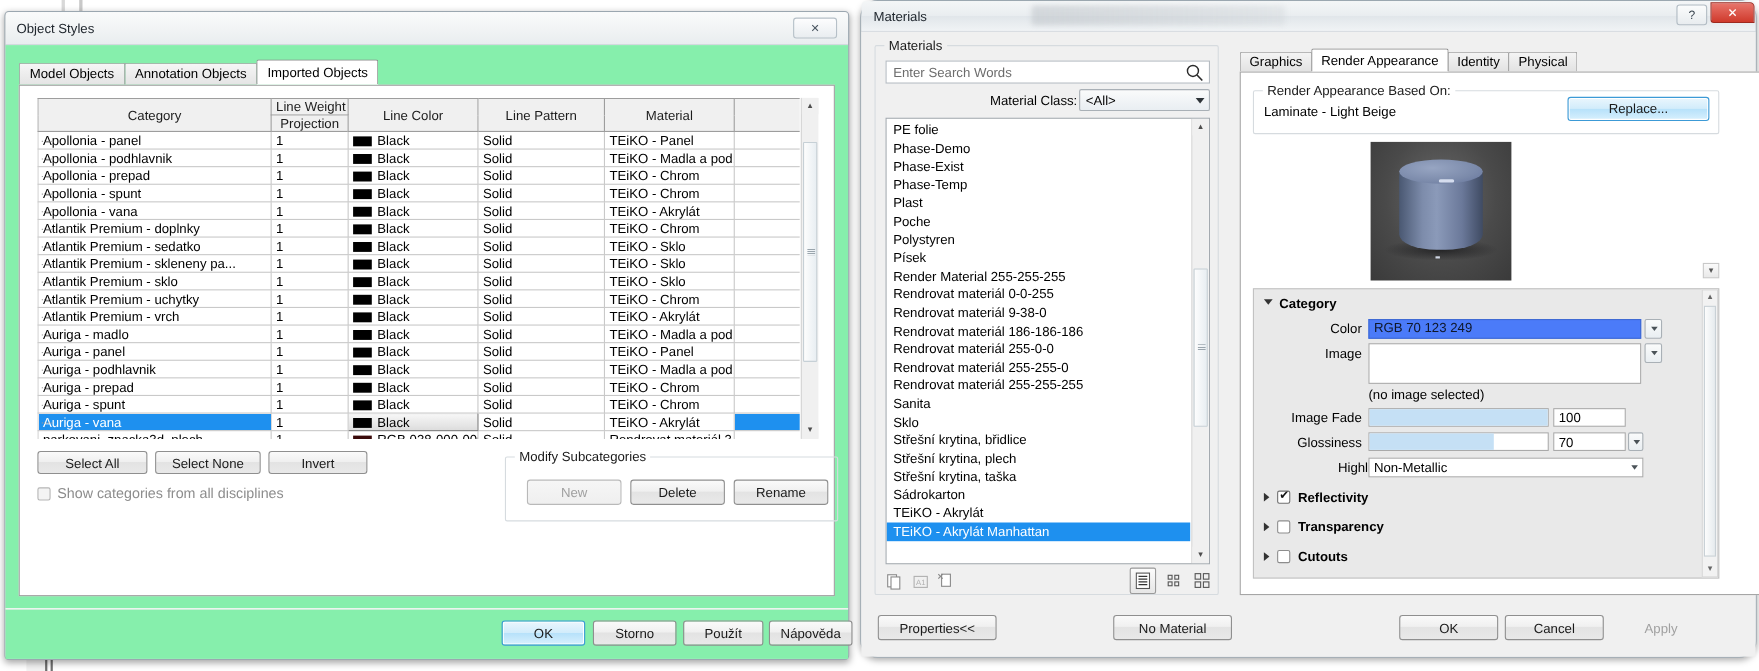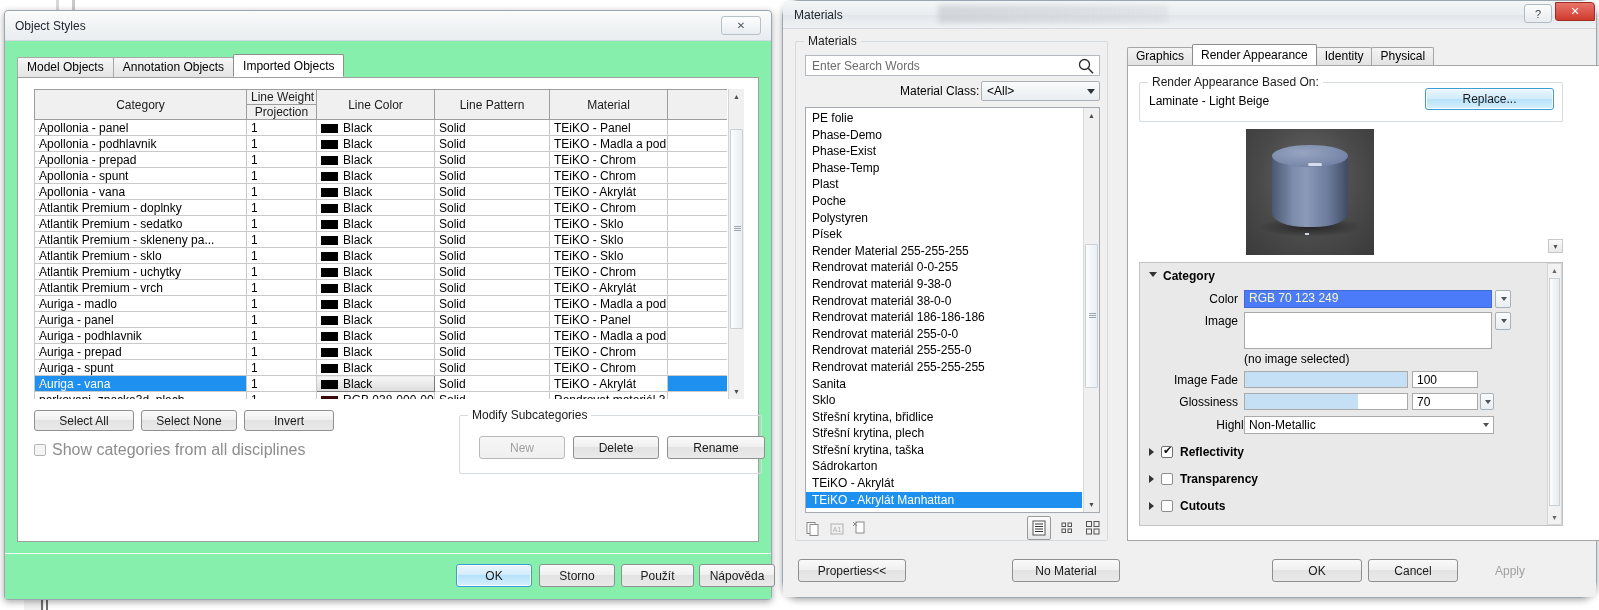--- a/index.html
+++ b/index.html
@@ -149,21 +149,21 @@
     cursor:default; user-select:none;
   }
   .btn.disabled { color:#a0a0a0; border-color:#b9b9b9;
     background:linear-gradient(to bottom,#f6f6f6,#efefef); }
   .btn.primary {
     border:1px solid #3c9ad6;
     background:linear-gradient(to bottom,#eaf6fd 0%,#d2ecfb 48%,#b6e1fa 50%,#d8f0fd 100%);
     box-shadow: inset 0 0 0 1px #fff;
   }
 
-  .chkline { position:absolute; display:flex; align-items:center; gap:6px; font-size:16px; color:#8d8d8d;}
+  .chkline { position:absolute; display:flex; align-items:center; gap:6px; font-size:13px; color:#8d8d8d;}
   .chkbox {
     width:12px;height:12px;border:1px solid #b5b5b5;background:#f4f4f4;border-radius:2px;
     display:inline-block;
   }
   .chkbox.on { background:#fff; border-color:#707070; position:relative;}
   .chkbox.on::after{
     content:"✔"; position:absolute; left:1px; top:-3px; font-size:11px; color:#111;
   }
 
   .groupbox {
@@ -230,21 +230,21 @@
 
   .whitepanel { position:absolute; background:#fff; border:1px solid #a6a6a6; }
 
   .propgrid { position:absolute; background:#e9e9e9; border:1px solid #c2c2c2; overflow:hidden;}
   .plabel { position:absolute; right:0; font-size:12px; text-align:right; }
   .section-header { font-weight:bold; font-size:12px; }
   .tri { display:inline-block; width:0;height:0;
     border-left:5px solid #333; border-top:4px solid transparent; border-bottom:4px solid transparent;}
   .tri.down { border-left:4px solid transparent;border-right:4px solid transparent;border-top:5px solid #333; }
   .field { position:absolute; background:#fff; border:1px solid #aaa; font-size:12px; padding-left:4px;}
-  .colorfield { position:absolute; background:#4b7bf9; border:1px solid #3f6ad4; color:#fef9c3; font-size:12px; padding-left:4px;}
+  .colorfield { position:absolute; background:#4b7bf9; border:1px solid #3f6ad4; color:#0f172a; font-size:12px; padding-left:4px;}
   .slider { position:absolute; background:#fff; border:1px solid #aaa; }
   .slider .fill { position:absolute; left:0; top:0; bottom:0; background:#c5e0f5; }
 
   .bigscroll {
     position:absolute; width:15px; background:#f2f2f2; border:1px solid #d6d6d6;
   }
   .bigscroll .a { position:absolute; left:0; width:13px; height:13px; display:flex;align-items:center;justify-content:center;font-size:7px;color:#666;}
   .bigscroll .th { position:absolute; left:1px; width:11px; background:linear-gradient(to right,#fcfcfc,#e6ebee); border:1px solid #c9d1d6;}
 
   .prev-img {
@@ -477,21 +477,21 @@
 
         <div class="chkline" style="left:16px;top:363px;">
           <span class="chkbox"></span>
           <span>Show categories from all disciplines</span>
         </div>
 
         <div class="groupbox" style="left:441px;top:337px;width:303px;height:59px;">
           <div class="gb-title" style="background:#fff;">Modify Subcategories</div>
           <div class="btn disabled" style="position:absolute;left:19px;top:20px;width:86px;height:23px;">New</div>
           <div class="btn" style="position:absolute;left:113px;top:20px;width:86px;height:23px;">Delete</div>
-          <div class="btn" style="position:absolute;left:207px;top:20px;width:98px;height:23px;text-align:center;">Rename</div>
+          <div class="btn" style="position:absolute;left:207px;top:20px;width:86px;height:23px;text-align:center;">Rename</div>
         </div>
       </div>
 
       <div class="os-footer-sep"></div>
 
       <div class="btn primary" style="position:absolute;left:451px;top:523px;width:76px;height:23px;">OK</div>
       <div class="btn" style="position:absolute;left:534px;top:523px;width:76px;height:23px;">Storno</div>
       <div class="btn" style="position:absolute;left:616px;top:523px;width:73px;height:23px;">Použít</div>
       <div class="btn" style="position:absolute;left:694px;top:523px;width:76px;height:23px;">Nápověda</div>
     </div>
@@ -530,21 +530,20 @@
               <div class="li">Phase-Demo</div>
               <div class="li">Phase-Exist</div>
               <div class="li">Phase-Temp</div>
               <div class="li">Plast</div>
               <div class="li">Poche</div>
               <div class="li">Polystyren</div>
               <div class="li">Písek</div>
               <div class="li">Render Material 255-255-255</div>
               <div class="li">Rendrovat materiál 0-0-255</div>
               <div class="li">Rendrovat materiál 9-38-0</div>
-              <div class="li">Rendrovat materiál 38-0-0</div>
               <div class="li">Rendrovat materiál 186-186-186</div>
               <div class="li">Rendrovat materiál 255-0-0</div>
               <div class="li">Rendrovat materiál 255-255-0</div>
               <div class="li">Rendrovat materiál 255-255-255</div>
               <div class="li">Sanita</div>
               <div class="li">Sklo</div>
               <div class="li">Střešní krytina, břidlice</div>
               <div class="li">Střešní krytina, plech</div>
               <div class="li">Střešní krytina, taška</div>
               <div class="li">Sádrokarton</div>

